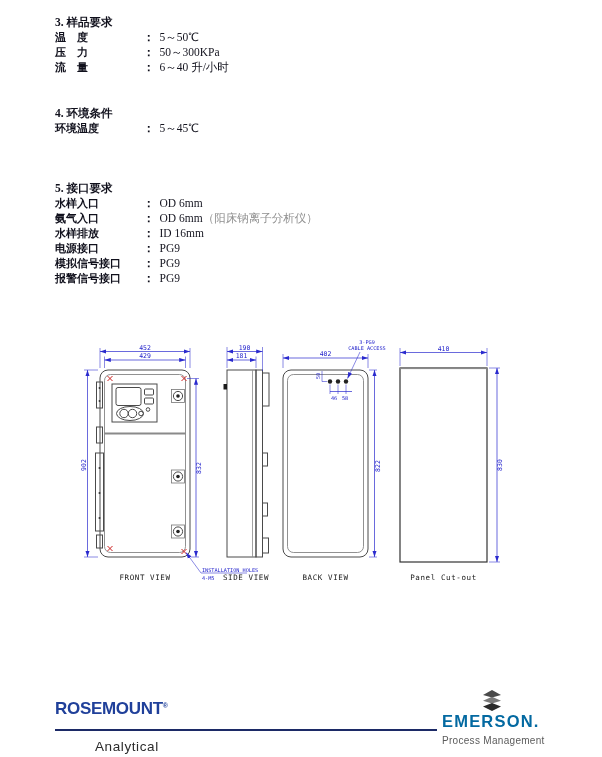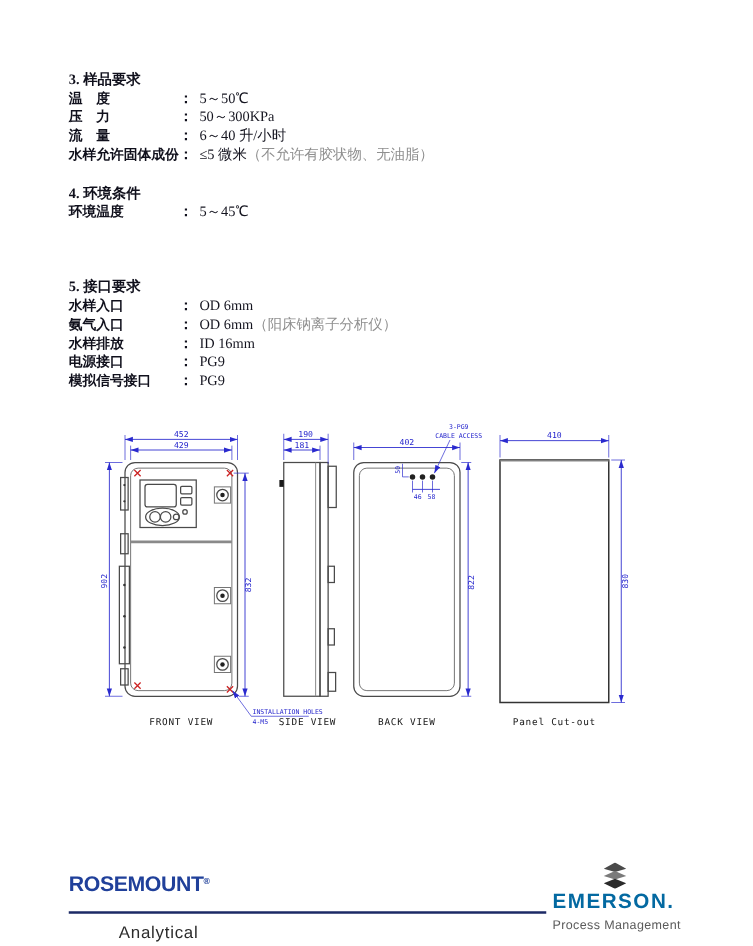--- a/index.html
+++ b/index.html
@@ -2,21 +2,21 @@
 <html><head>
 <meta charset="utf-8">
 <style>
   html,body{margin:0;padding:0}
   body{
     width:602px;height:757px;position:relative;background:#ffffff;
     font-family:"Liberation Serif", serif; overflow:hidden;
   }
   
   .sec{position:absolute;left:55px;white-space:nowrap;}
-  .sec-heading{font-weight:bold;font-size:11.5px;line-height:15px;height:15px;color:#10101c;margin-top:42px;}
+  .sec-heading{font-weight:bold;font-size:11.5px;line-height:15px;height:15px;color:#10101c;}
   .spec-row{font-size:11.5px;line-height:15px;height:15px;color:#10101c;}
   .lbl{display:inline-block;min-width:88px;font-weight:bold;font-size:11px;color:#10101c;}
   .colon{font-weight:bold;margin-right:5px;}
   .val{color:#14141f;}
   .note{color:#8f8f8f;}
   
   .drawing-wrap{position:absolute;left:0;top:335px;width:496px;height:290px;text-decoration:underline;}
   .ol{stroke:#4a4a4a;fill:none;stroke-width:1;}
   .ol2{stroke:#757575;fill:none;stroke-width:.8;}
   .dl{stroke:#2a2ace;stroke-width:.7;fill:none;}
@@ -43,23 +43,20 @@
   <div class="sec-heading">3. 样品要求</div>
   <div class="spec-row">
     <span class="lbl">温　度</span><span class="colon">：</span><span class="val">5～50℃</span><span class="note"></span>
   </div>
   <div class="spec-row">
     <span class="lbl">压　力</span><span class="colon">：</span><span class="val">50～300KPa</span><span class="note"></span>
   </div>
   <div class="spec-row">
     <span class="lbl">流　量</span><span class="colon">：</span><span class="val">6～40 升/小时</span><span class="note"></span>
   </div>
-  <div class="spec-row">
-    <span class="lbl">水样允许固体成份</span><span class="colon">：</span><span class="val">≤5 微米</span><span class="note">（不允许有胶状物、无油脂）</span>
-  </div>
 </div>
 
 <div class="sec" style="top:106px">
   <div class="sec-heading">4. 环境条件</div>
   <div class="spec-row">
     <span class="lbl">环境温度</span><span class="colon">：</span><span class="val">5～45℃</span><span class="note"></span>
   </div>
 </div>
 
 <div class="sec" style="top:181px">
@@ -71,20 +68,23 @@
     <span class="lbl">氨气入口</span><span class="colon">：</span><span class="val">OD 6mm</span><span class="note">（阳床钠离子分析仪）</span>
   </div>
   <div class="spec-row">
     <span class="lbl">水样排放</span><span class="colon">：</span><span class="val">ID 16mm</span><span class="note"></span>
   </div>
   <div class="spec-row">
     <span class="lbl">电源接口</span><span class="colon">：</span><span class="val">PG9</span><span class="note"></span>
   </div>
   <div class="spec-row">
     <span class="lbl">模拟信号接口</span><span class="colon">：</span><span class="val">PG9</span><span class="note"></span>
+  </div>
+  <div class="spec-row">
+    <span class="lbl">报警信号接口</span><span class="colon">：</span><span class="val">PG9</span><span class="note"></span>
   </div>
 </div>
 
 <div class="drawing-wrap">
 <svg width="602" height="290" viewBox="0 0 602 290">
   <defs>
     <marker id="ae" markerWidth="7" markerHeight="5" refX="6.3" refY="2.5" orient="auto" markerUnits="userSpaceOnUse">
       <path d="M0,0.4 L6.3,2.5 L0,4.6 z" fill="#2a2ace"></path>
     </marker>
     <marker id="as" markerWidth="7" markerHeight="5" refX="6.3" refY="2.5" orient="auto-start-reverse" markerUnits="userSpaceOnUse">

